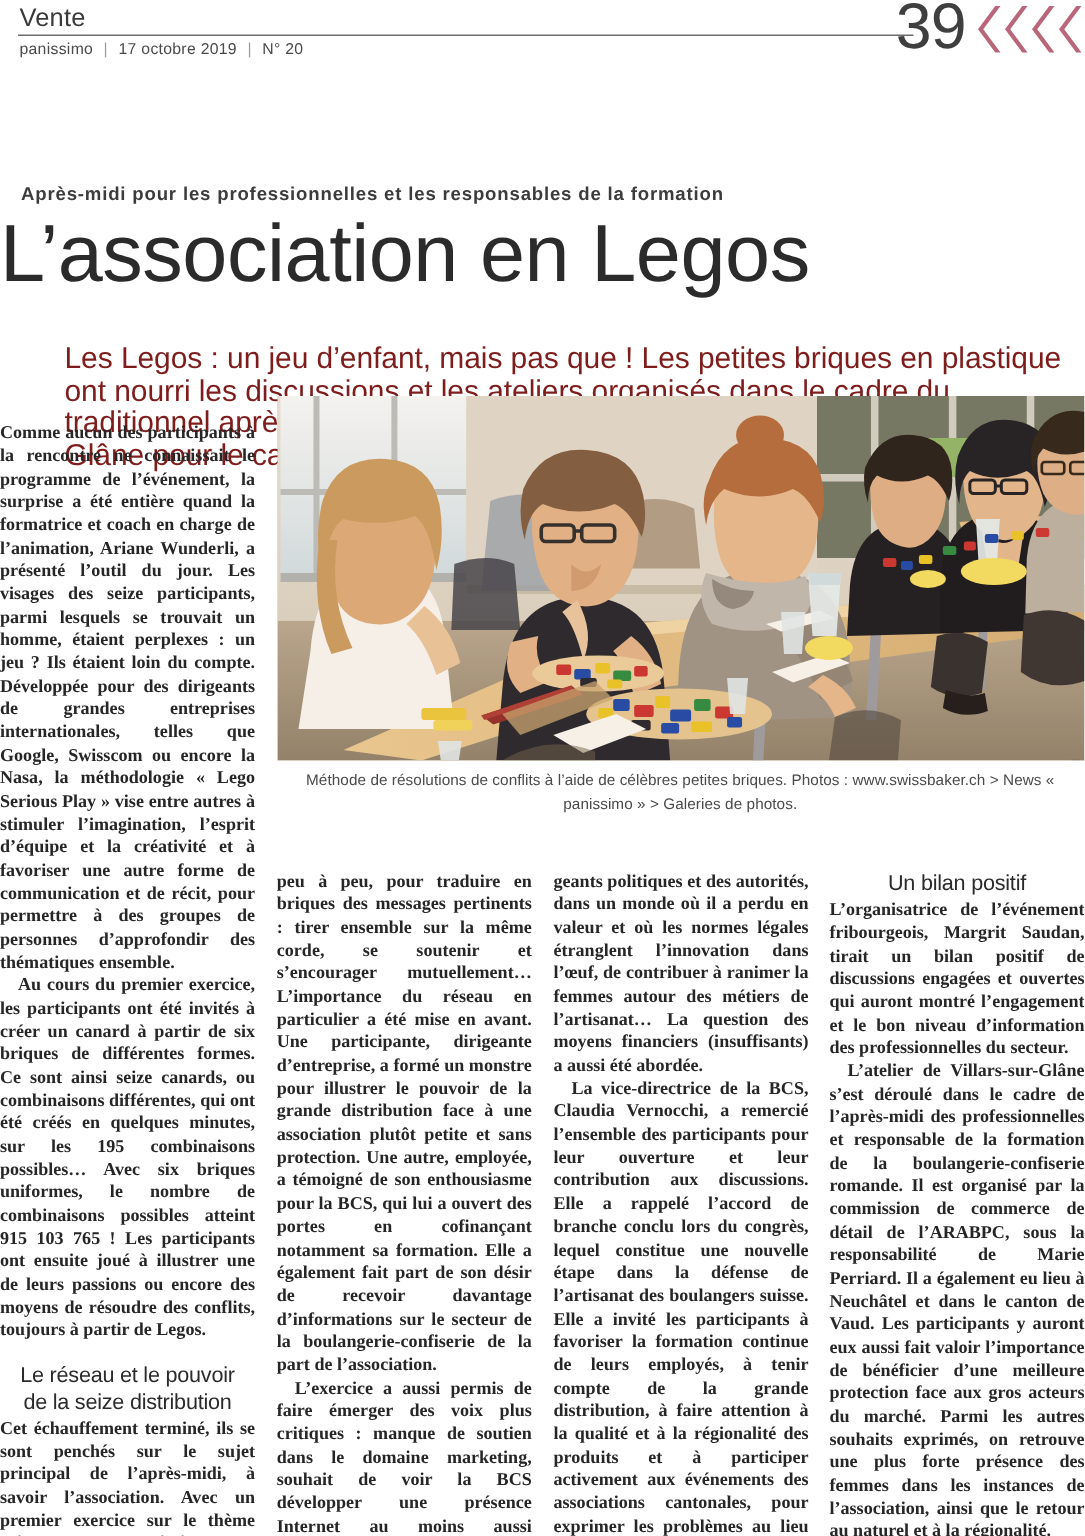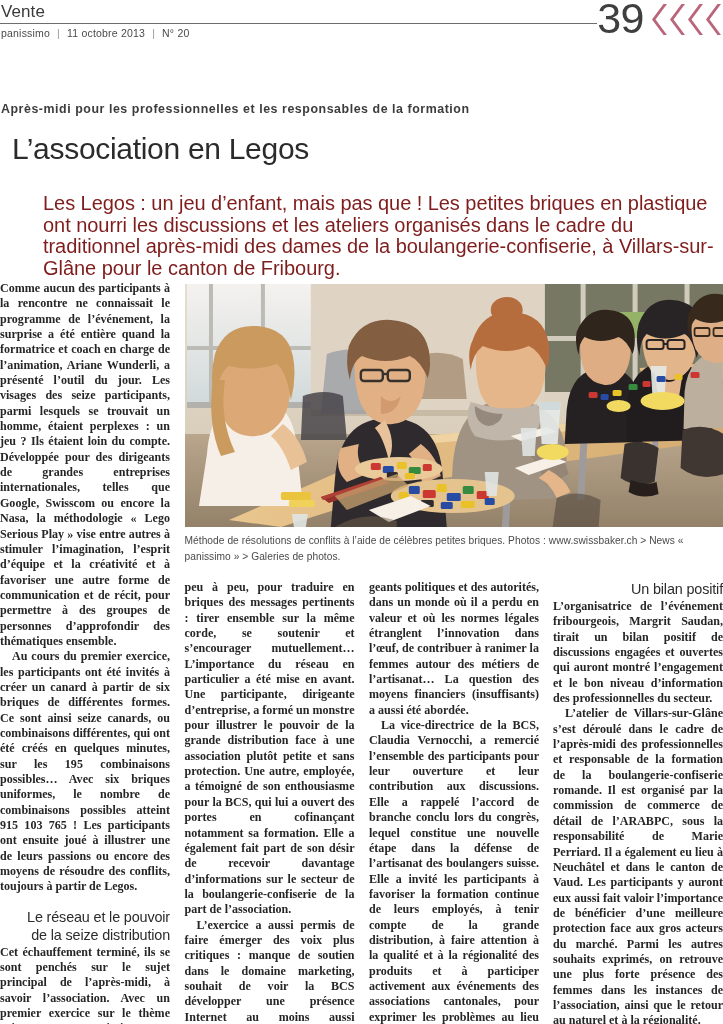--- a/index.html
+++ b/index.html
@@ -18,21 +18,21 @@
   }
 
   
   .masthead {
     position: relative;
     height: 48px;
     padding: 0 0 0 0;
   }
   .masthead-left {
     position: absolute;
-    left: 0; top: 2px;
+    left: 12px; top: 2px;
     width: 600px;
   }
   .masthead-section {
     font-family: "Liberation Sans", sans-serif;
     font-size: 17px;
     font-weight: 400;
     letter-spacing: .1px;
     color: #3a3a3a;
     line-height: 19px;
     padding-left: 1px;
@@ -75,32 +75,32 @@
   .chev-group { display: flex; gap: 1px; align-items: center; margin-top: 3px; }
   .chev { display: block; }
 
   
   .kicker {
     font-family: "Liberation Sans", sans-serif;
     font-size: 12.4px;
     font-weight: 700;
     letter-spacing: .55px;
     color: #3c3c3c;
-    margin-top: 54px;
-    padding-left: 1px;
+    margin-top: 74px;
+    padding-left: 14px;
   }
   .headline {
     font-family: "Liberation Sans", sans-serif;
-    font-size: 30px;
+    font-size: 54px;
     font-weight: 400;
     letter-spacing: -.3px;
     color: #2b2b2b;
     line-height: 48px;
     margin-top: 9px;
-    padding-left: 12px;
+    padding-left: 0px;
   }
   .lead {
     font-family: "Liberation Sans", sans-serif;
     font-size: 20px;
     line-height: 21.5px;
     color: #7f1d1d;
     margin-top: 18px;
     width: 720px;
     letter-spacing: -.05px;
     padding-left: 43px;
@@ -130,30 +130,31 @@
   .col-3 { left: 369px; }
   .col-4 { left: 553px; width: 170px; }
 
   .subhead {
     font-family: "Liberation Sans", sans-serif;
     font-size: 14.4px;
     font-weight: 400;
     line-height: 18px;
     color: #2b2b2b;
     margin: 13px 0 1px 0;
-    text-align: right;
+    text-align: center;
     letter-spacing: -.15px;
   }
   .subhead:first-child { margin-top: 0; }
 
   
   .photo-block {
     position: absolute;
-    left: 184.5px; top: 284px;
+    left: 184.5px; top: 264px;
     width: 538.5px;
+    text-align: center;
   }
   .photo {
     position: relative;
     width: 538.5px; height: 243px;
     overflow: hidden;
     background: #c8bda8;
   }
   .photo svg { display: block; width: 100%; height: 100%; }
   .photo-credit {
     position: absolute;
@@ -183,21 +184,21 @@
 
 <div class="page">
 
   <div class="masthead">
     <div class="masthead-left">
       <div class="masthead-section">Vente</div>
       <div class="masthead-rule"></div>
       <div class="masthead-meta">
         <span>panissimo</span>
         <span class="sep">|</span>
-        <span>11 octobre 2013</span>
+        <span>17 octobre 2019</span>
         <span class="sep">|</span>
         <span>N° 20</span>
       </div>
     </div>
     <div class="masthead-right">
       <div class="page-number">39</div>
       <div class="chev-group">
         <svg class="chev" width="17" height="33" viewBox="0 0 17 33">
             <path d="M15 1 L3.5 16.5 L15 32 L11.5 32 L0 16.5 L11.5 1 Z" fill="#b9667a"></path>
           </svg>

